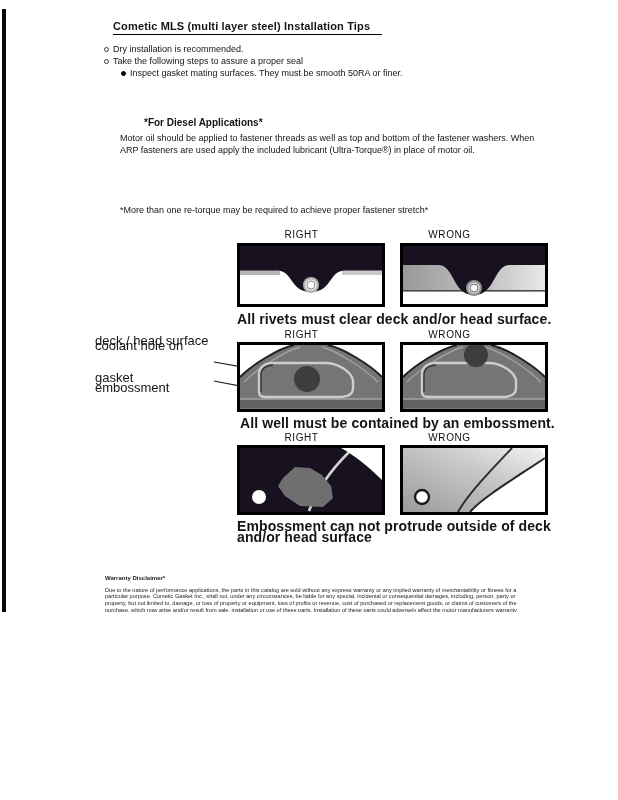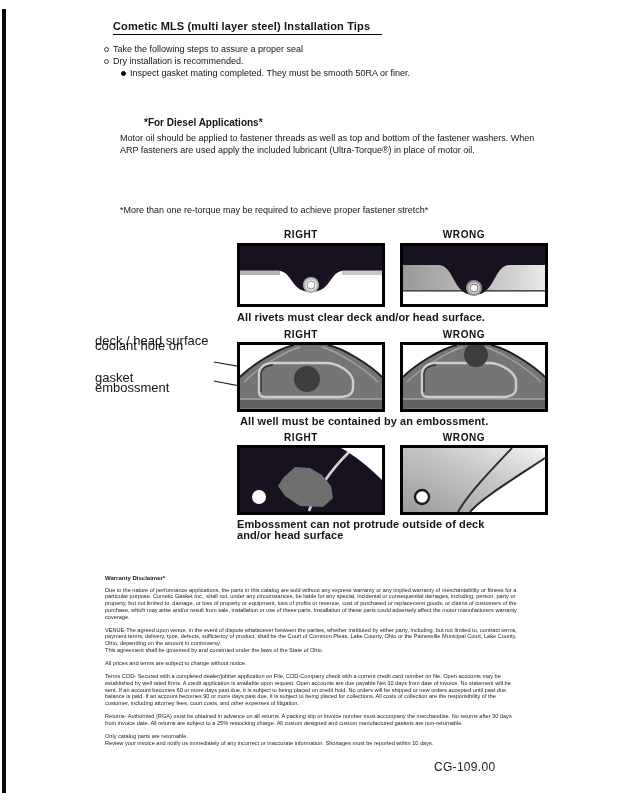--- a/index.html
+++ b/index.html
@@ -1,43 +1,43 @@
 <!DOCTYPE html>
 <html><head>
 <meta charset="utf-8">
 <style>
   html,body{margin:0;padding:0;background:#fff;}
-  .page{position:relative;width:618px;height:800px;background:#ffffff;overflow:hidden;
+  .page{position:relative;width:618px;height:612px;background:#ffffff;overflow:hidden;
         font-family:"Liberation Sans",sans-serif;color:#151515;}
   .abs{position:absolute;}
 
   .edge-line{left:2px;top:9px;width:4px;height:784px;background:#0a0a0a;}
 
   .title{left:113px;top:20px;font-size:11px;font-weight:bold;letter-spacing:.15px;
          border-bottom:1.6px solid #000;padding:0 12px 2px 0;}
 
   .tips{left:104px;top:43px;font-size:9px;line-height:12px;}
   .tip{display:flex;align-items:flex-start;}
   .tip .b{width:3px;height:3px;border:1px solid #3c3c3c;border-radius:50%;margin:4px 4px 0 0;flex:none;}
   .tip.sub{margin-left:17px;}
   .tip.sub .b{background:#000;border-color:#000;}
 
   .diesel-h{left:120px;top:117px;font-size:10px;font-weight:bold;margin-left:24px;}
   .para{left:120px;width:428px;font-size:9px;line-height:12px;}
   #p1{top:132px}#p2{top:164px}#p3{top:204px}
 
-  .heads{left:227px;width:311px;display:flex;justify-content:space-between;
-         font-weight:bold;font-size:10px;letter-spacing:.6px;color:#101010;}
+  .heads{left:220px;width:311px;display:flex;justify-content:center;
+         font-weight:normal;font-size:10px;letter-spacing:.6px;color:#101010;}
   .heads span{width:148px;text-align:center;}
   #h1{top:229px}#h2{top:329px}#h3{top:432px}
   .boxes{left:237px;width:311px;display:flex;justify-content:space-between;}
   #b1{top:243px}#b2{top:342px}#b3{top:445px}
   svg.box{display:block;}
 
-  .cap{font-size:11px;font-weight:600;letter-spacing:.1px;}
+  .cap{font-size:14px;font-weight:600;letter-spacing:.1px;}
   #c1{left:237px;top:311px}
   #c2{left:240px;top:415px}
   #c3a{left:237px;top:518px}
   #c3b{left:237px;top:529px}
 
   .ptr-label{left:95px;width:115px;text-align:left;font-size:13px;line-height:10px;}
   #lab1a{top:341px}#lab1b{top:336px}#lab2{top:373px}
   #ptr{left:212px;top:352px}
 
   .warr{left:105px;top:575px;width:414px;font-size:5.6px;line-height:6.7px;color:#1c1c1c;}
@@ -52,29 +52,29 @@
 
 <div class="page">
 
   <div class="abs edge-line"></div>
 
   <div class="abs title">Cometic MLS (multi layer steel) Installation Tips</div>
 
   <div class="abs tips">
     <div class="tip">
         <span class="b"></span>
-        <span>Take the following steps to assure a proper seal</span>
+        <span>Dry installation is recommended.</span>
       </div>
     <div class="tip">
         <span class="b"></span>
-        <span>Dry installation is recommended.</span>
+        <span>Take the following steps to assure a proper seal</span>
       </div>
     <div class="tip sub">
         <span class="b"></span>
-        <span>Inspect gasket mating completed.  They must be smooth 50RA or finer.</span>
+        <span>Inspect gasket mating surfaces.  They must be smooth 50RA or finer.</span>
       </div>
   </div>
 
   <div class="abs diesel-h">*For Diesel Applications*</div>
   <div class="abs para" id="p1">Motor oil should be applied to fastener threads as well as top and bottom of the fastener washers. When ARP fasteners are used apply the included lubricant (Ultra-Torque®) in place of motor oil.</div>
   <div class="abs para" id="p3">*More than one re-torque may be required to achieve proper fastener stretch*</div>
 
   <div class="abs heads" id="h1">
     <span>RIGHT</span>
     <span>WRONG</span>

